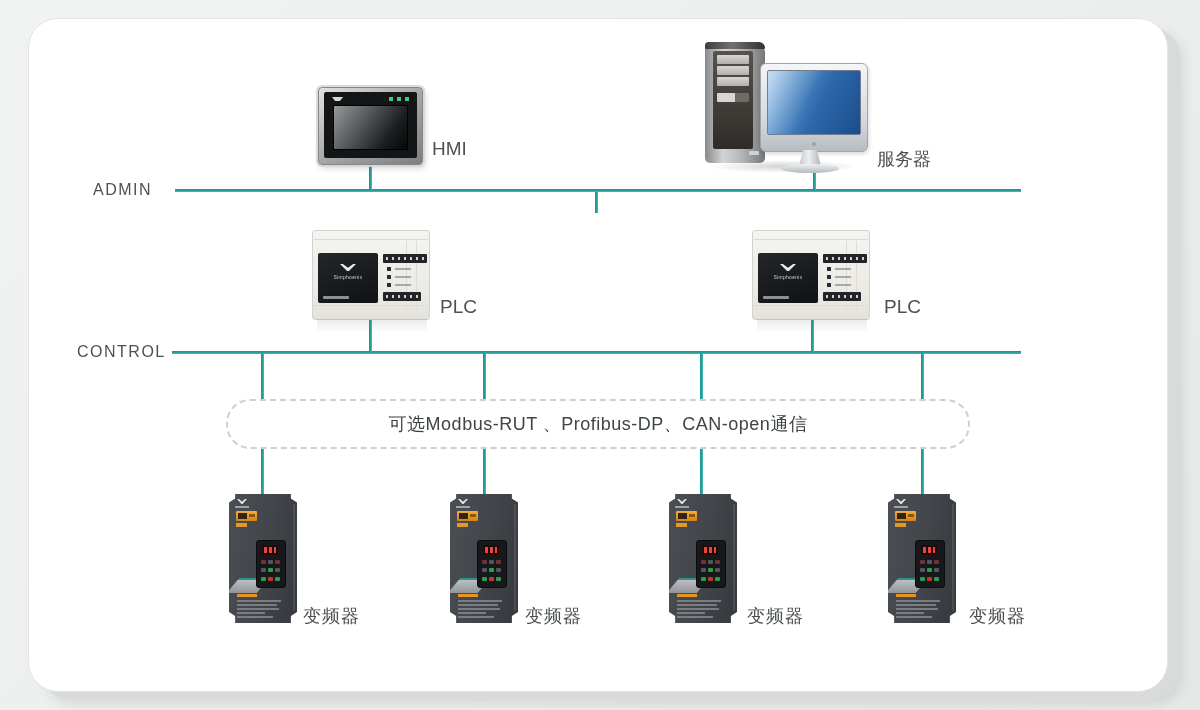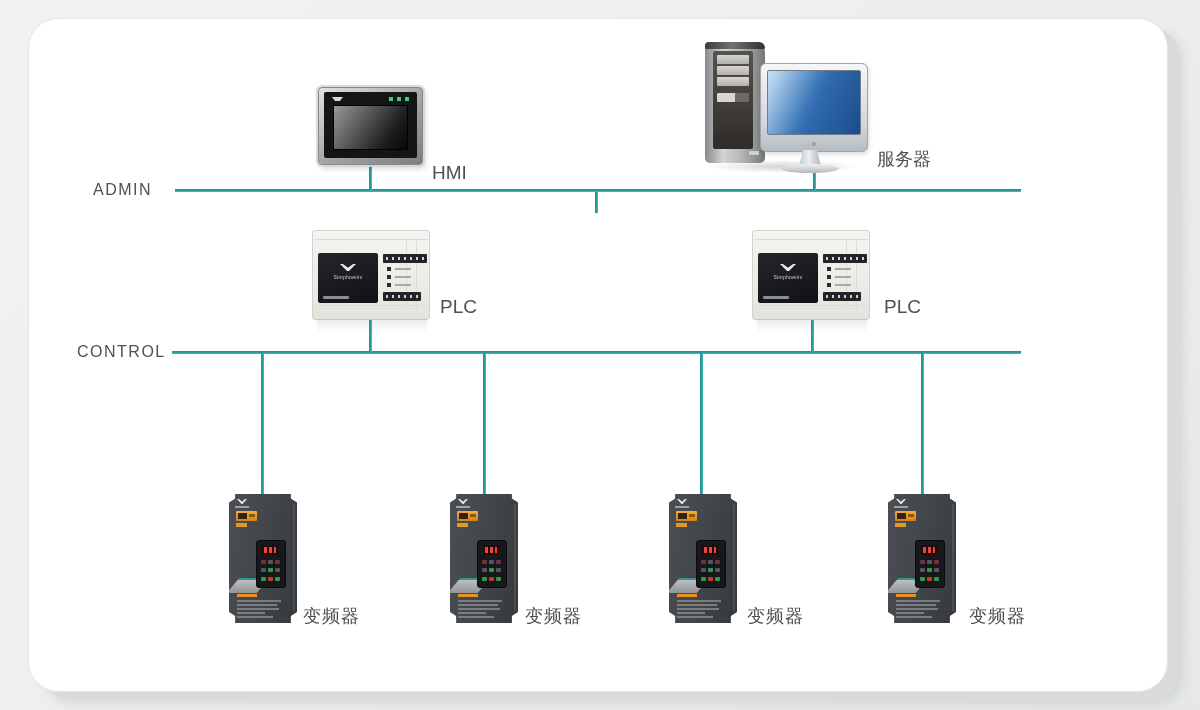--- a/index.html
+++ b/index.html
@@ -121,29 +121,32 @@
   <i class="vline" style="left:369px;top:316px;height:36px"></i>
   <i class="vline" style="left:811px;top:316px;height:36px"></i>
   <i class="vline" style="left:261px;top:353px;height:142px"></i>
   <i class="vline" style="left:483px;top:353px;height:142px"></i>
   <i class="vline" style="left:700px;top:353px;height:142px"></i>
   <i class="vline" style="left:921px;top:353px;height:142px"></i>
 
   <div class="netlabel" style="left:93px;top:181px">ADMIN</div>
   <div class="netlabel" style="left:77px;top:343px">CONTROL</div>
 
+  <div class="bubble">
+    <span>可选Modbus-RUT 、Profibus-DP、CAN-open通信</span>
+  </div>
 
   <div class="device hmi">
     <div class="hmi-face">
       <i class="hmi-logo"></i>
       <i class="hmi-leds"></i>
       <div class="hmi-screen"></div>
     </div>
   </div>
-  <div class="devlabel" style="left:432px;top:162px">HMI</div>
+  <div class="devlabel" style="left:432px;top:138px">HMI</div>
 
   <div class="device server">
     <i class="srv-shadow"></i>
     <div class="tower">
       <i class="tower-cap"></i>
       <div class="tower-front">
         <i class="bay" style="top:4px"></i>
         <i class="bay" style="top:15px"></i>
         <i class="bay" style="top:26px"></i>
         <i class="bay drive" style="top:42px"></i>

